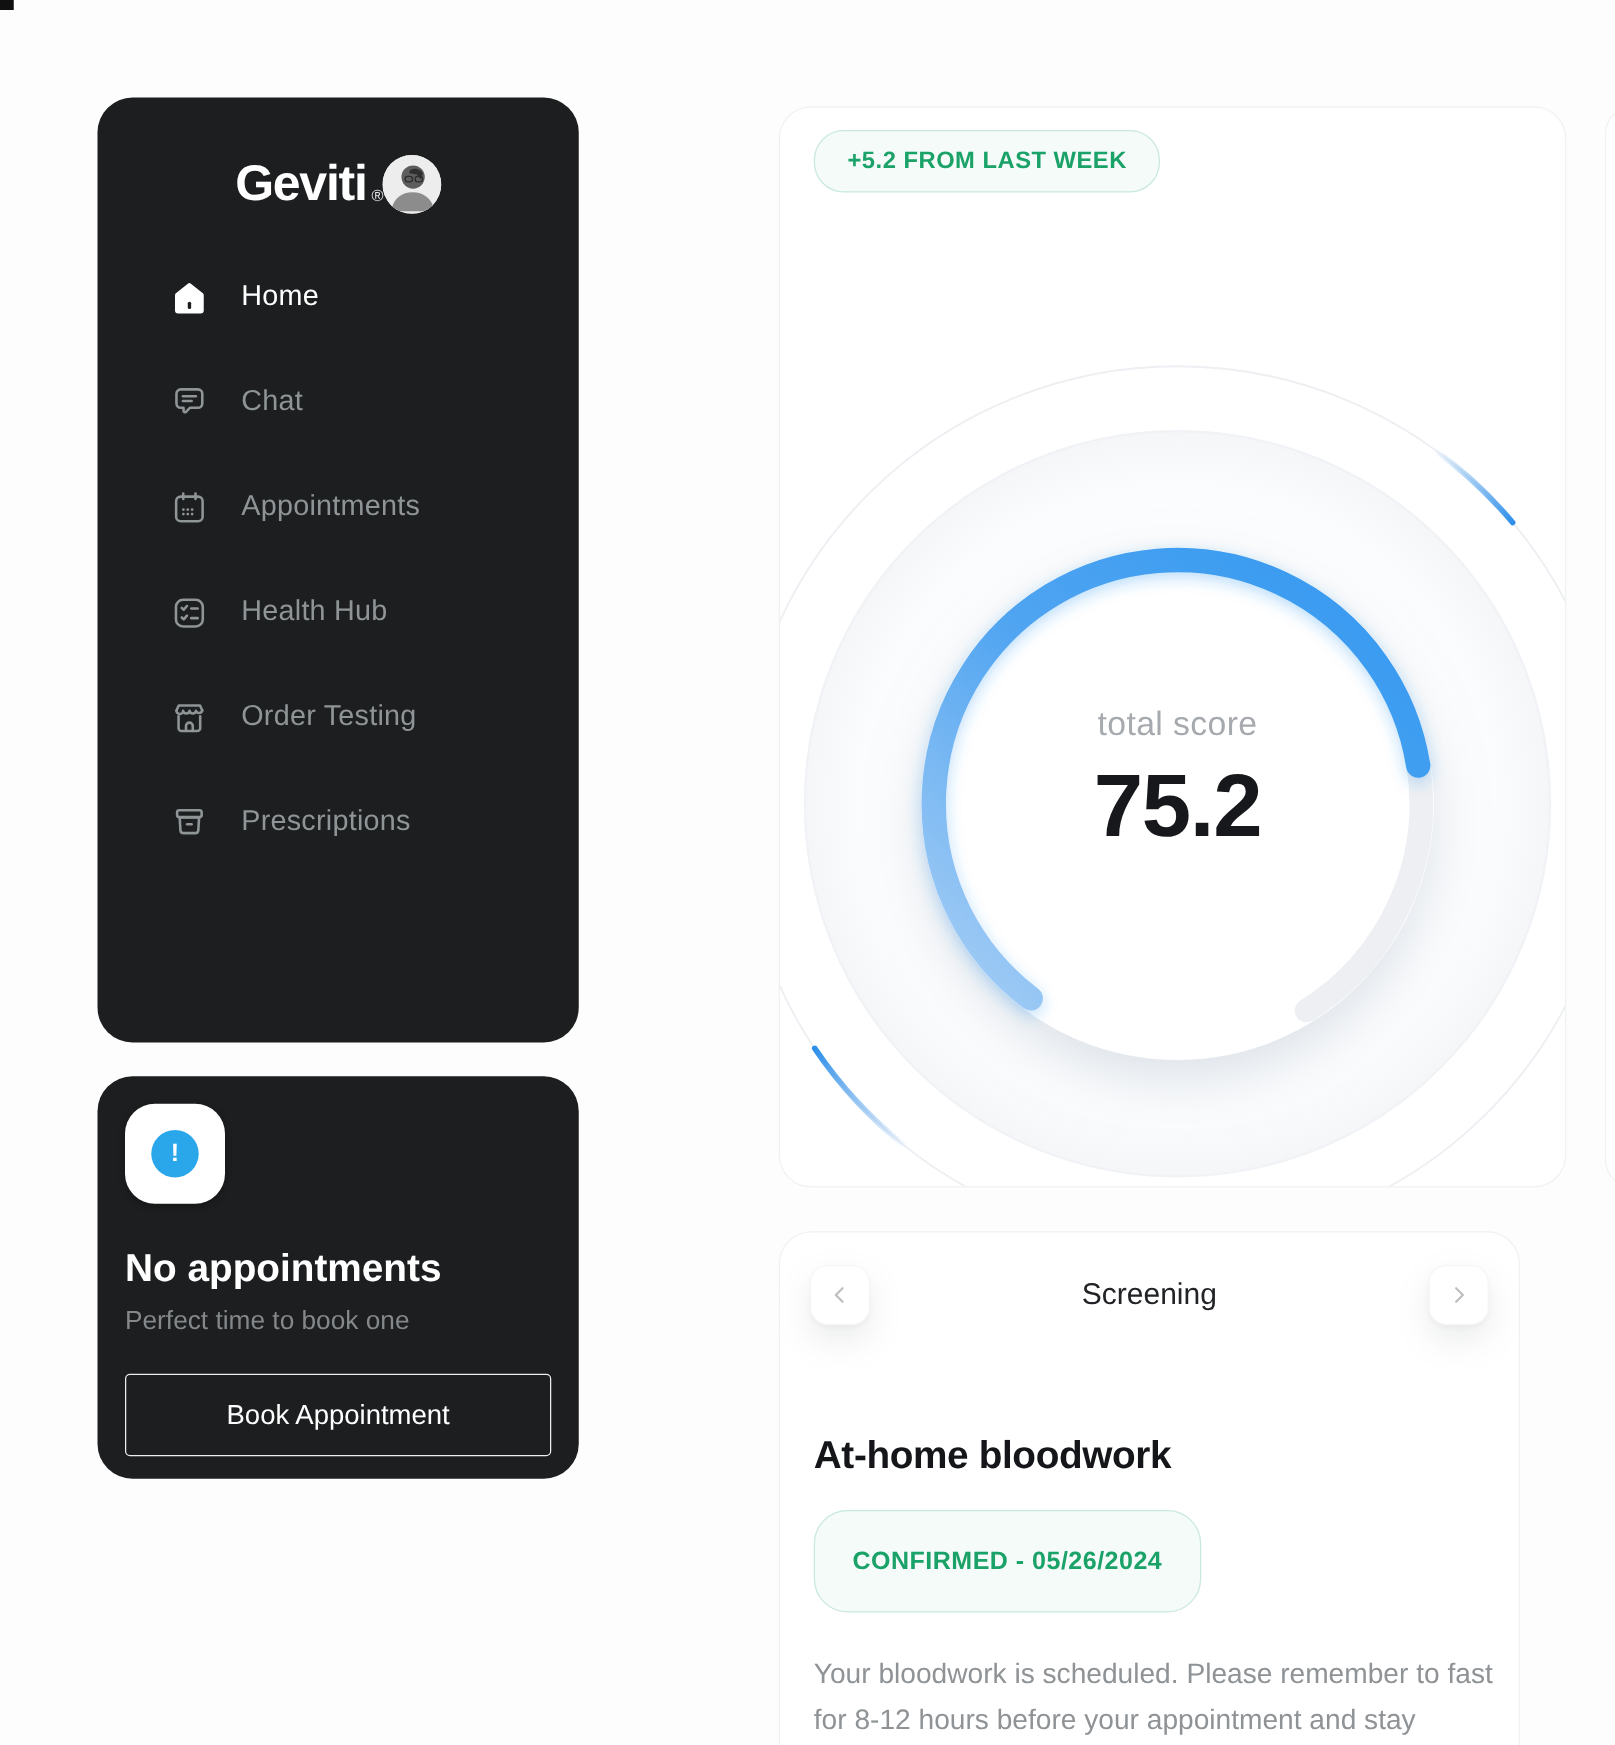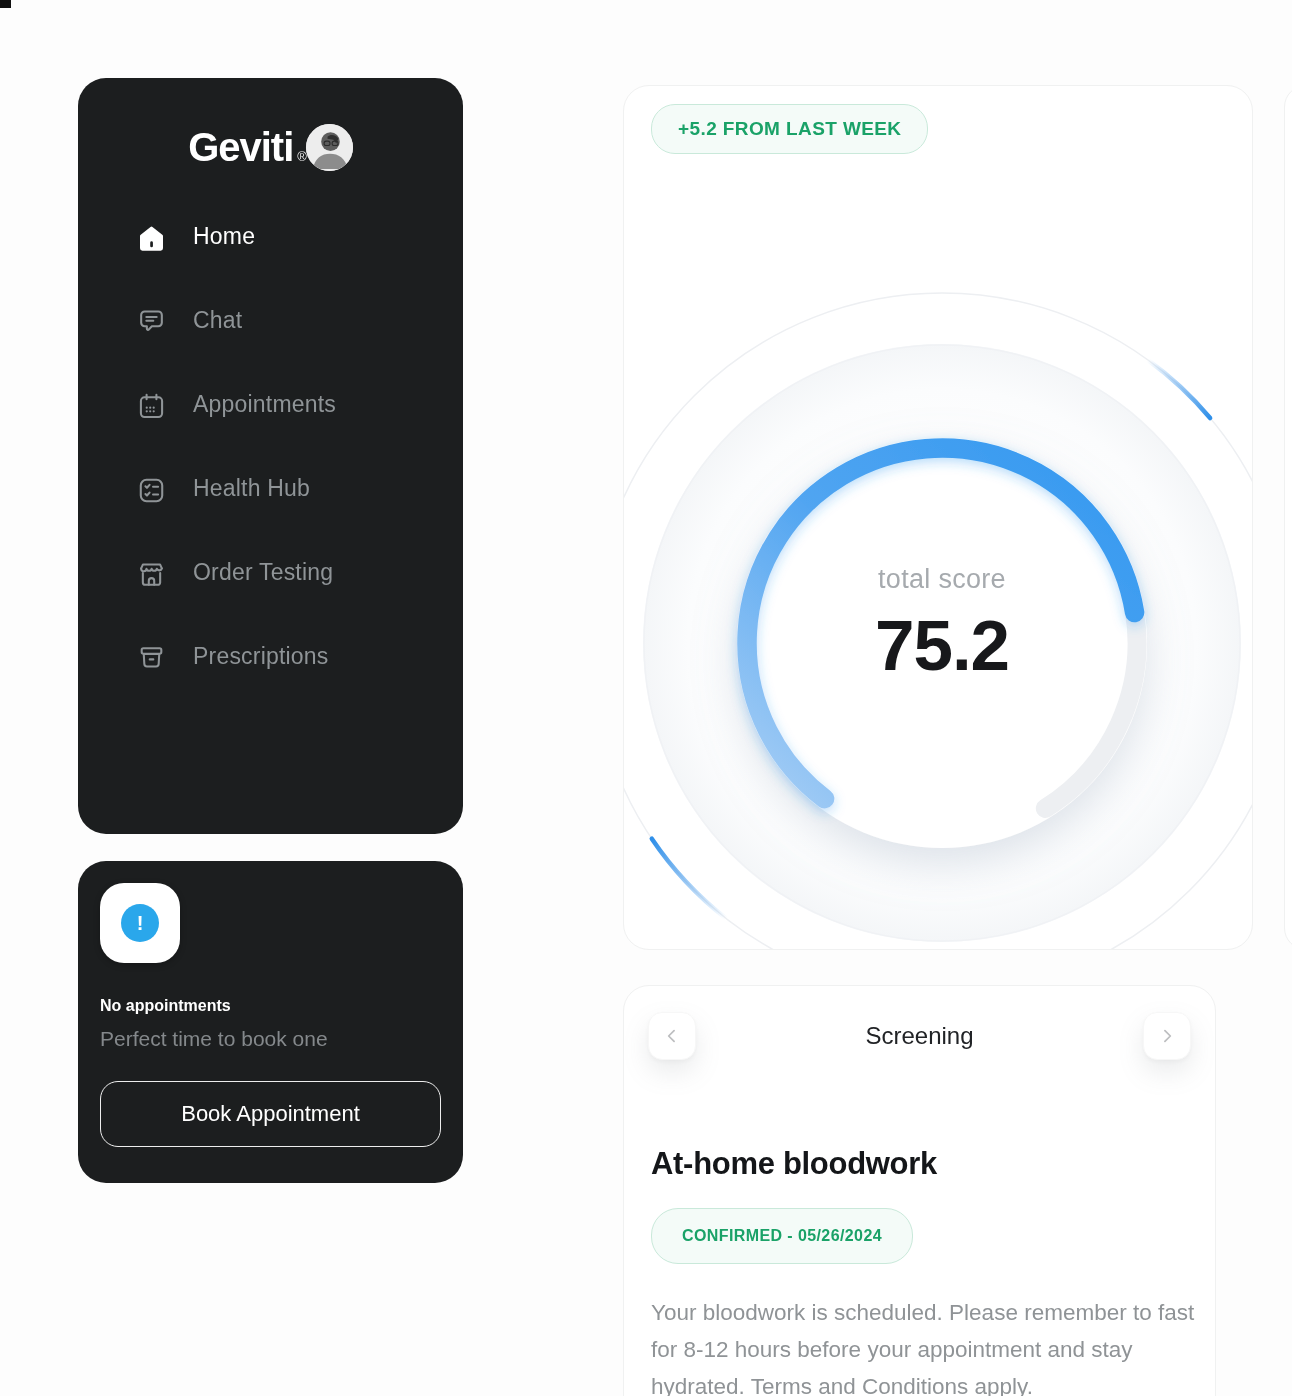--- a/index.html
+++ b/index.html
@@ -30,24 +30,24 @@
   .nav-label{font-size:23px;letter-spacing:.2px;}
 
   
   .appt-card{
     position:absolute;left:78px;top:861px;width:385px;height:322px;
     background:#1c1e1f;border-radius:28px;box-sizing:border-box;padding:22px;color:#fff;
   }
   .alert-tile{width:80px;height:80px;background:#fff;border-radius:24px;display:flex;align-items:center;justify-content:center;box-shadow:0 2px 6px rgba(0,0,0,.25);}
   .alert-circle{width:38px;height:38px;border-radius:50%;background:#2aa7eb;display:flex;align-items:center;justify-content:center;}
   .alert-glyph{color:#fff;font-size:20px;font-weight:700;line-height:1;}
-  .appt-title{margin-top:34px;font-size:16px;font-weight:700;color:#ffffff;}
+  .appt-title{margin-top:34px;font-size:31px;font-weight:700;color:#ffffff;}
   .appt-sub{margin-top:12px;font-size:21px;color:#84888b;}
   .book-btn{
-    margin-top:30px;width:341px;height:66px;border-radius:18px;border:1.6px solid rgba(255,255,255,.92);
+    margin-top:30px;width:341px;height:66px;border-radius:4px;border:1.6px solid rgba(255,255,255,.92);
     background:transparent;color:#fff;font-size:22px;font-family:inherit;cursor:pointer;
     display:flex;align-items:center;justify-content:center;
   }
 
   
   .score-card{
     position:absolute;left:623px;top:85px;width:630px;height:865px;
     background:#ffffff;border:1px solid #f0f1f1;border-radius:26px;box-sizing:border-box;
     overflow:hidden;
   }
@@ -76,21 +76,21 @@
   }
   .carousel-head{display:flex;align-items:center;justify-content:space-between;height:48px;}
   .car-btn{
     width:48px;height:48px;border-radius:14px;background:#fff;border:1px solid #f7f7f7;
     box-shadow:0 12px 26px rgba(130,135,145,.16),0 2px 4px rgba(0,0,0,.03);
     display:flex;align-items:center;justify-content:center;cursor:pointer;padding:0;
   }
   .car-btn svg{width:20px;height:20px;}
   .car-title{flex:1;text-align:center;font-size:24px;color:#212326;font-weight:500;}
   .screen-heading{margin:86px 0 0 3px;font-size:31px;font-weight:700;color:#141619;letter-spacing:-.3px;}
-  .screen-pill{margin:26px 0 0 3px;font-size:16px;height:54px;border-radius:27px;padding:0 30px;letter-spacing:.4px;}
+  .screen-pill{margin:26px 0 0 3px;font-size:20px;height:54px;border-radius:27px;padding:13px 30px;letter-spacing:.4px;}
   .screen-desc{margin:30px 0 0 3px;width:562px;font-size:22.5px;line-height:37px;color:#8f9396;}
 </style>
 </head>
 <body>
 
 <div class="corner-mark"></div>
 
 <div class="sidebar">
   <div class="sb-header">
     <div class="logo">

